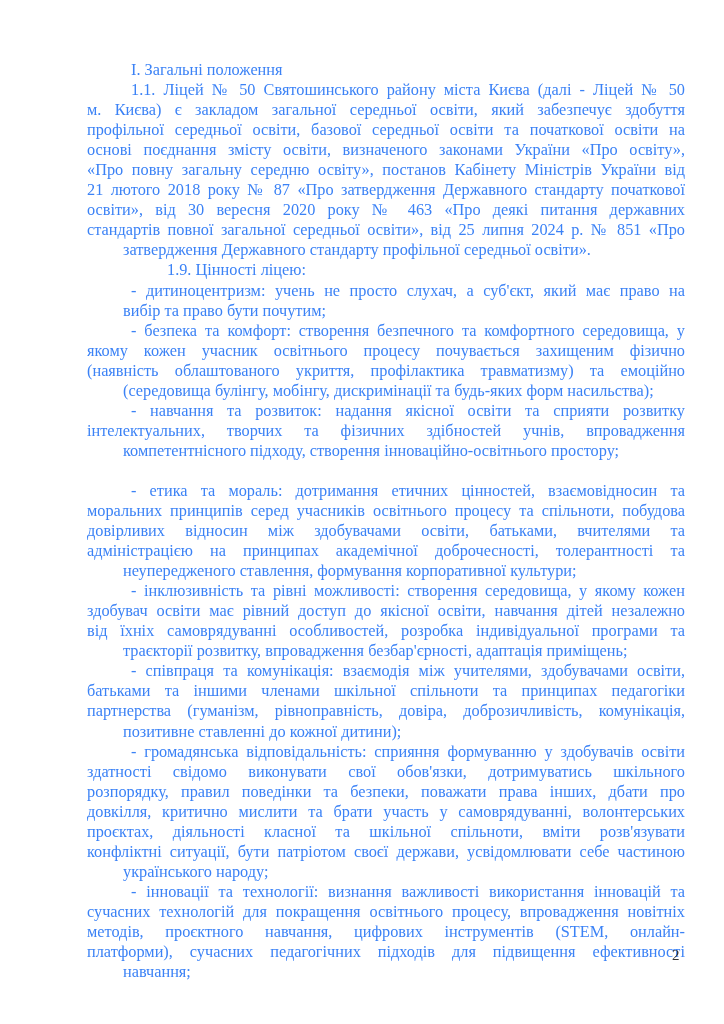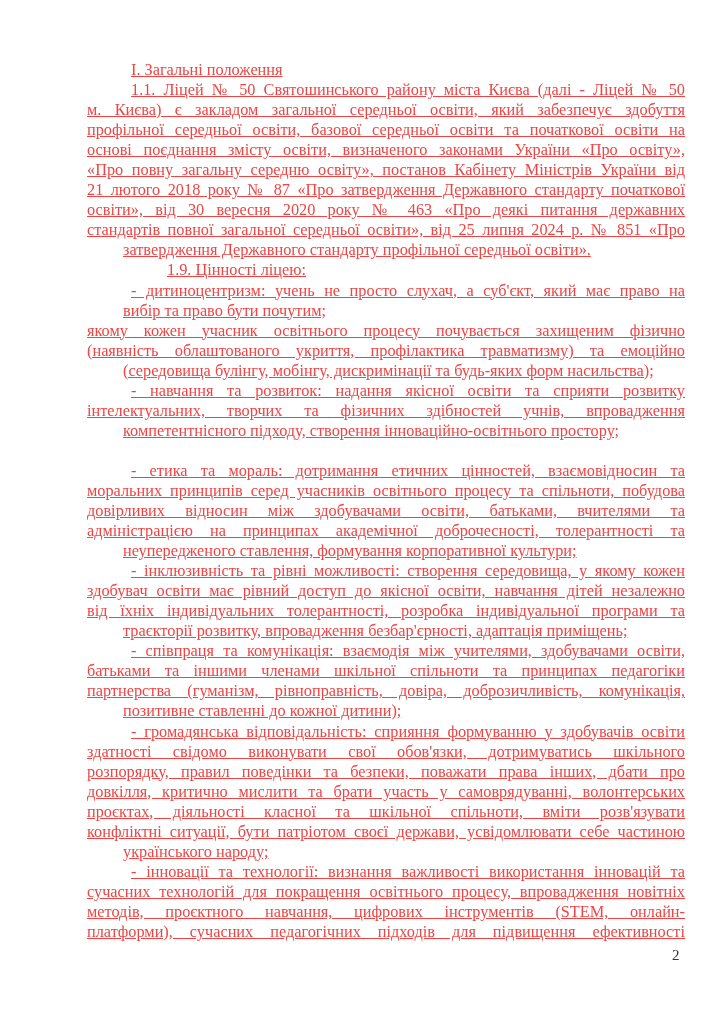--- a/index.html
+++ b/index.html
@@ -1,21 +1,20 @@
 <!DOCTYPE html>
 <html><head>
 <meta charset="utf-8">
 <style>
   html, body { margin: 0; padding: 0; background: #ffffff; }
   body { width: 724px; height: 1024px; position: relative; overflow: hidden; }
   .page {
     position: absolute; left: 87px; top: 60px; width: 598px;
     font-family: "Liberation Serif", serif; font-size: 16.3px; line-height: 20.05px;
-    color: #ef4444;
-    text-decoration: underline;
+    color: #3b82f6;
   }
   .p { margin: 0; text-align: justify; text-align-last: left; }
   .line { display: block; text-align: justify; text-align-last: justify; white-space: nowrap; }
   .line.last { text-align-last: left; margin-left: 36px; }
   .page-num {
     position: absolute; left: 672px; top: 947px;
     font-family: "Liberation Serif", serif; font-size: 15px; color: #333;
   }
 </style>
 </head>
@@ -38,40 +37,41 @@
         <span class="line last">затвердження Державного стандарту профільної середньої освіти».</span>
       </div>
       <div class="p">
         <span class="line last" style="padding-left: 44px;">1.9. Цінності ліцею:</span>
       </div>
       <div class="p">
         <span class="line" style="padding-left: 44px;">-  дитиноцентризм: учень не просто слухач, а суб'єкт, який має право на</span>
         <span class="line last">вибір та право бути почутим;</span>
       </div>
       <div class="p">
+        <span class="line" style="padding-left: 44px;">- безпека та комфорт: створення безпечного та комфортного середовища, у</span>
         <span class="line">якому кожен учасник освітнього процесу почувається захищеним фізично</span>
         <span class="line">(наявність облаштованого укриття, профілактика травматизму) та емоційно</span>
         <span class="line last">(середовища булінгу, мобінгу, дискримінації та будь-яких форм насильства);</span>
       </div>
       <div class="p">
         <span class="line" style="padding-left: 44px;">- навчання та розвиток: надання якісної освіти та сприяти розвитку</span>
         <span class="line">інтелектуальних, творчих та фізичних здібностей учнів, впровадження</span>
         <span class="line last">компетентнісного підходу, створення інноваційно-освітнього простору;</span>
       </div>
       <div class="p">
         <span class="line" style="padding-left: 44px; margin-top: 20px;">- етика та мораль: дотримання етичних цінностей, взаємовідносин та</span>
         <span class="line">моральних принципів серед учасників освітнього процесу та спільноти, побудова</span>
         <span class="line">довірливих відносин між здобувачами освіти, батьками, вчителями та</span>
         <span class="line">адміністрацією на принципах академічної доброчесності, толерантності та</span>
         <span class="line last">неупередженого ставлення, формування корпоративної культури;</span>
       </div>
       <div class="p">
         <span class="line" style="padding-left: 44px;">- інклюзивність та рівні можливості: створення середовища, у якому кожен</span>
         <span class="line">здобувач освіти має рівний доступ до якісної освіти, навчання дітей незалежно</span>
-        <span class="line">від їхніх індивідуальних толерантності, розробка індивідуальної програми та</span>
+        <span class="line">від їхніх самоврядуванні особливостей, розробка індивідуальної програми та</span>
         <span class="line last">траєкторії розвитку, впровадження безбар'єрності,  адаптація приміщень;</span>
       </div>
       <div class="p">
         <span class="line" style="padding-left: 44px;">- співпраця та комунікація: взаємодія між учителями, здобувачами освіти,</span>
         <span class="line">батьками та іншими членами шкільної спільноти та принципах педагогіки</span>
         <span class="line">партнерства (гуманізм, рівноправність, довіра, доброзичливість, комунікація,</span>
         <span class="line last">позитивне ставленні до кожної дитини);</span>
       </div>
       <div class="p">
         <span class="line" style="padding-left: 44px;">- громадянська відповідальність: сприяння формуванню у здобувачів освіти</span>
@@ -80,17 +80,18 @@
         <span class="line">довкілля, критично мислити та брати участь у самоврядуванні, волонтерських</span>
         <span class="line">проєктах, діяльності класної та шкільної спільноти, вміти розв'язувати</span>
         <span class="line">конфліктні ситуації, бути патріотом своєї держави, усвідомлювати себе частиною</span>
         <span class="line last">українського народу;</span>
       </div>
       <div class="p">
         <span class="line" style="padding-left: 44px;">- інновації та технології: визнання важливості використання інновацій та</span>
         <span class="line">сучасних технологій для покращення освітнього процесу, впровадження новітніх</span>
         <span class="line">методів, проєктного навчання, цифрових інструментів (STEM, онлайн-</span>
         <span class="line">платформи), сучасних педагогічних підходів для підвищення ефективності</span>
+        <span class="line last">навчання;</span>
       </div>
     </div>
 </div>
 
 <div class="page-num">2</div>
 
 </body></html>

